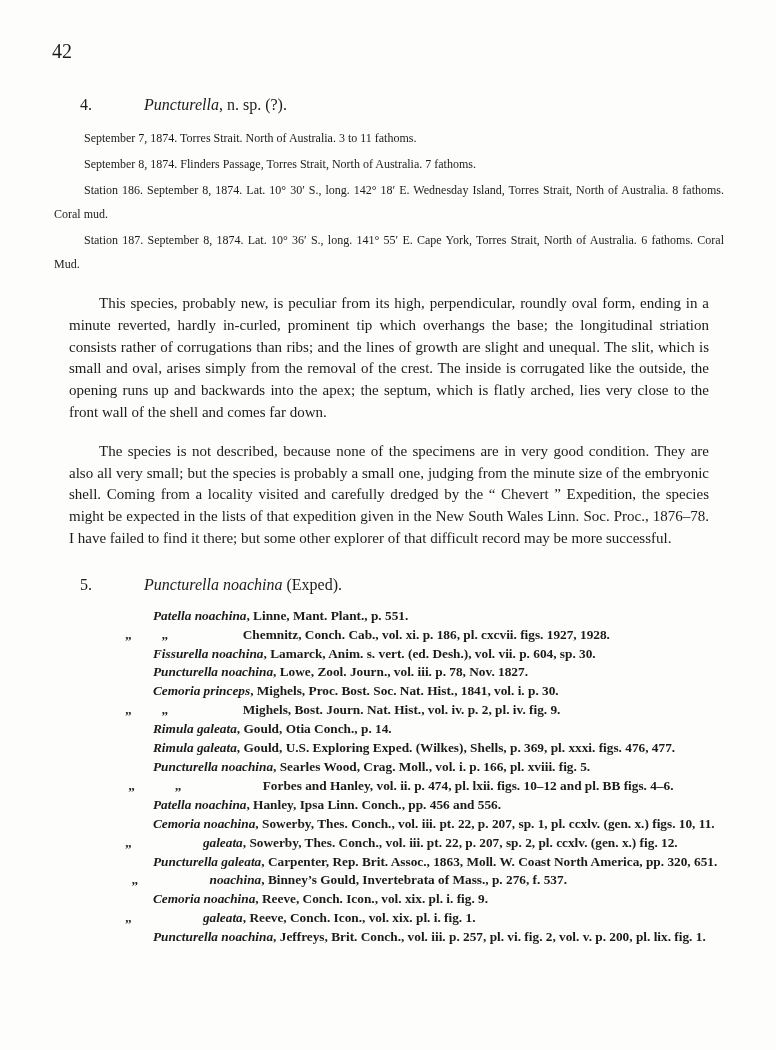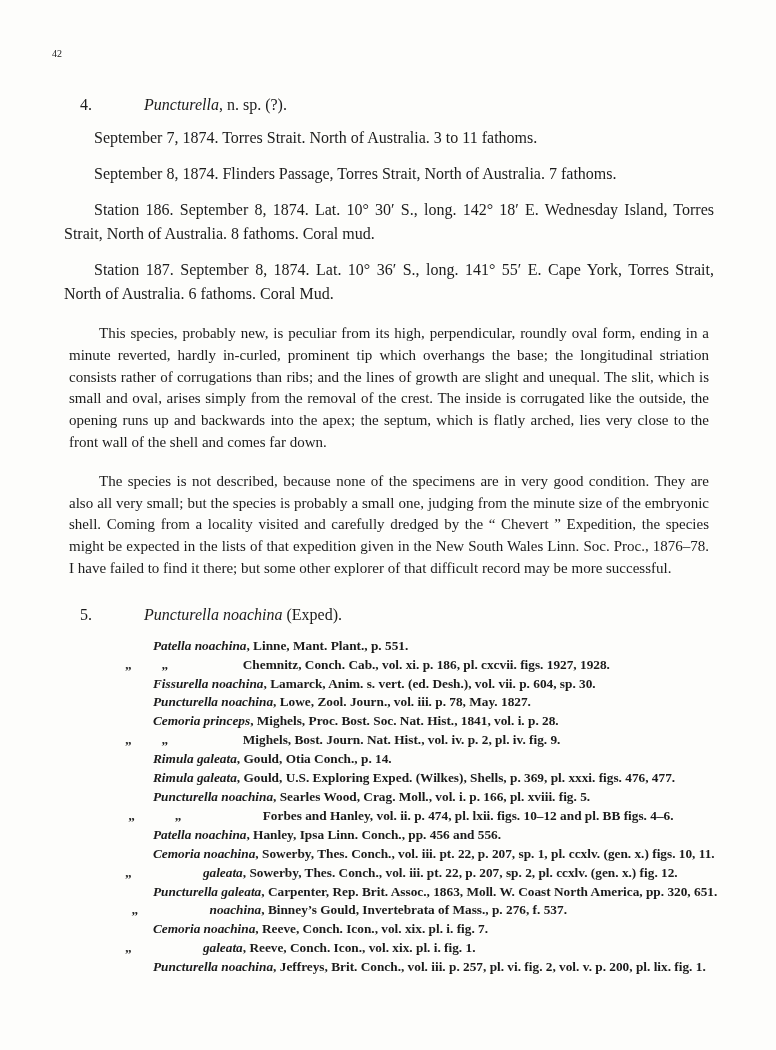--- a/index.html
+++ b/index.html
@@ -7,27 +7,27 @@
     width: 776px;
     height: 1050px;
     box-sizing: border-box;
     background: #fdfdfb;
     color: #1b1b1b;
     font-family: "Liberation Serif", "DejaVu Serif", serif;
     padding: 36px 50px 0 52px;
     overflow: hidden;
   }
   .running-head { position: relative; height: 18px; }
-  .page-num { position: absolute; left: 0; top: 12px; font-size: 10px; }
+  .page-num { position: absolute; left: 0; top: 4px; font-size: 20px; }
   .running-title { display: block; text-align: center; font-size: 13px; letter-spacing: 1px; }
   .species-heading { font-weight: normal; font-size: 16px; margin: 42px 0 0 28px; }
   .species-heading.second { margin-top: 26px; }
   .italic { font-style: italic; margin-left: 48px; }
   .stations { margin-top: 12px; }
-  .station { font-size: 16px; line-height: 24px; text-indent: 30px; text-align: justify; margin: 12px; }
+  .station { font-size: 12px; line-height: 24px; text-indent: 30px; text-align: justify; margin: 2px; }
   .description { margin-top: 12px; }
   .body-para { font-size: 15px; line-height: 21.8px; text-indent: 30px; text-align: justify; margin: 17px; }
   .synonymy { list-style: none; margin: 13px 0 0 53px; padding: 0; font-size: 13.3px; line-height: 18.9px; font-weight: bold; }
   .synonymy li { margin: 0; padding-left: 145px; text-indent: -145px; white-space: pre-wrap; text-align: justify; }
 </style>
 </head>
 <body>
 
 <div class="page">
 
@@ -51,31 +51,31 @@
     </div>
   </section>
 
   <section>
     <h2 class="species-heading second"><span>5.</span> <span class="italic">Puncturella noachina</span><span> (Exped).</span></h2>
 
     <ul class="synonymy">
       <li><span></span><span class="italic">Patella noachina</span><span>, Linne, Mant. Plant., p. 551.</span></li>
       <li><span>      „         „        </span><span class="italic"></span><span>Chemnitz, Conch. Cab., vol. xi. p. 186, pl. cxcvii. figs. 1927, 1928.</span></li>
       <li><span></span><span class="italic">Fissurella noachina</span><span>, Lamarck, Anim. s. vert. (ed. Desh.), vol. vii. p. 604, sp. 30.</span></li>
-      <li><span></span><span class="italic">Puncturella noachina</span><span>, Lowe, Zool. Journ., vol. iii. p. 78, May. 1827.</span></li>
-      <li><span></span><span class="italic">Cemoria princeps</span><span>, Mighels, Proc. Bost. Soc. Nat. Hist., 1841, vol. i. p. 28.</span></li>
+      <li><span></span><span class="italic">Puncturella noachina</span><span>, Lowe, Zool. Journ., vol. iii. p. 78, Nov. 1827.</span></li>
+      <li><span></span><span class="italic">Cemoria princeps</span><span>, Mighels, Proc. Bost. Soc. Nat. Hist., 1841, vol. i. p. 30.</span></li>
       <li><span>      „         „        </span><span class="italic"></span><span>Mighels, Bost. Journ. Nat. Hist., vol. iv. p. 2, pl. iv. fig. 9.</span></li>
       <li><span></span><span class="italic">Rimula galeata</span><span>, Gould, Otia Conch., p. 14.</span></li>
       <li><span></span><span class="italic">Rimula galeata</span><span>, Gould, U.S. Exploring Exped. (Wilkes), Shells, p. 369, pl. xxxi. figs. 476, 477.</span></li>
       <li><span></span><span class="italic">Puncturella noachina</span><span>, Searles Wood, Crag. Moll., vol. i. p. 166, pl. xviii. fig. 5.</span></li>
       <li><span>       „            „          </span><span class="italic"></span><span>Forbes and Hanley, vol. ii. p. 474, pl. lxii. figs. 10–12 and pl. BB figs. 4–6.</span></li>
       <li><span></span><span class="italic">Patella noachina</span><span>, Hanley, Ipsa Linn. Conch., pp. 456 and 556.</span></li>
       <li><span></span><span class="italic">Cemoria noachina</span><span>, Sowerby, Thes. Conch., vol. iii. pt. 22, p. 207, sp. 1, pl. ccxlv. (gen. x.) figs. 10, 11.</span></li>
       <li><span>      „       </span><span class="italic">galeata</span><span>, Sowerby, Thes. Conch., vol. iii. pt. 22, p. 207, sp. 2, pl. ccxlv. (gen. x.) fig. 12.</span></li>
       <li><span></span><span class="italic">Puncturella galeata</span><span>, Carpenter, Rep. Brit. Assoc., 1863, Moll. W. Coast North America, pp. 320, 651.</span></li>
       <li><span>        „       </span><span class="italic">noachina</span><span>, Binney’s Gould, Invertebrata of Mass., p. 276, f. 537.</span></li>
-      <li><span></span><span class="italic">Cemoria noachina</span><span>, Reeve, Conch. Icon., vol. xix. pl. i. fig. 7.</span></li>
+      <li><span></span><span class="italic">Cemoria noachina</span><span>, Reeve, Conch. Icon., vol. xix. pl. i. fig. 9.</span></li>
       <li><span>      „       </span><span class="italic">galeata</span><span>, Reeve, Conch. Icon., vol. xix. pl. i. fig. 1.</span></li>
       <li><span></span><span class="italic">Puncturella noachina</span><span>, Jeffreys, Brit. Conch., vol. iii. p. 257, pl. vi. fig. 2, vol. v. p. 200, pl. lix. fig. 1.</span></li>
     </ul>
   </section>
 
 </div>
 
 </body></html>

